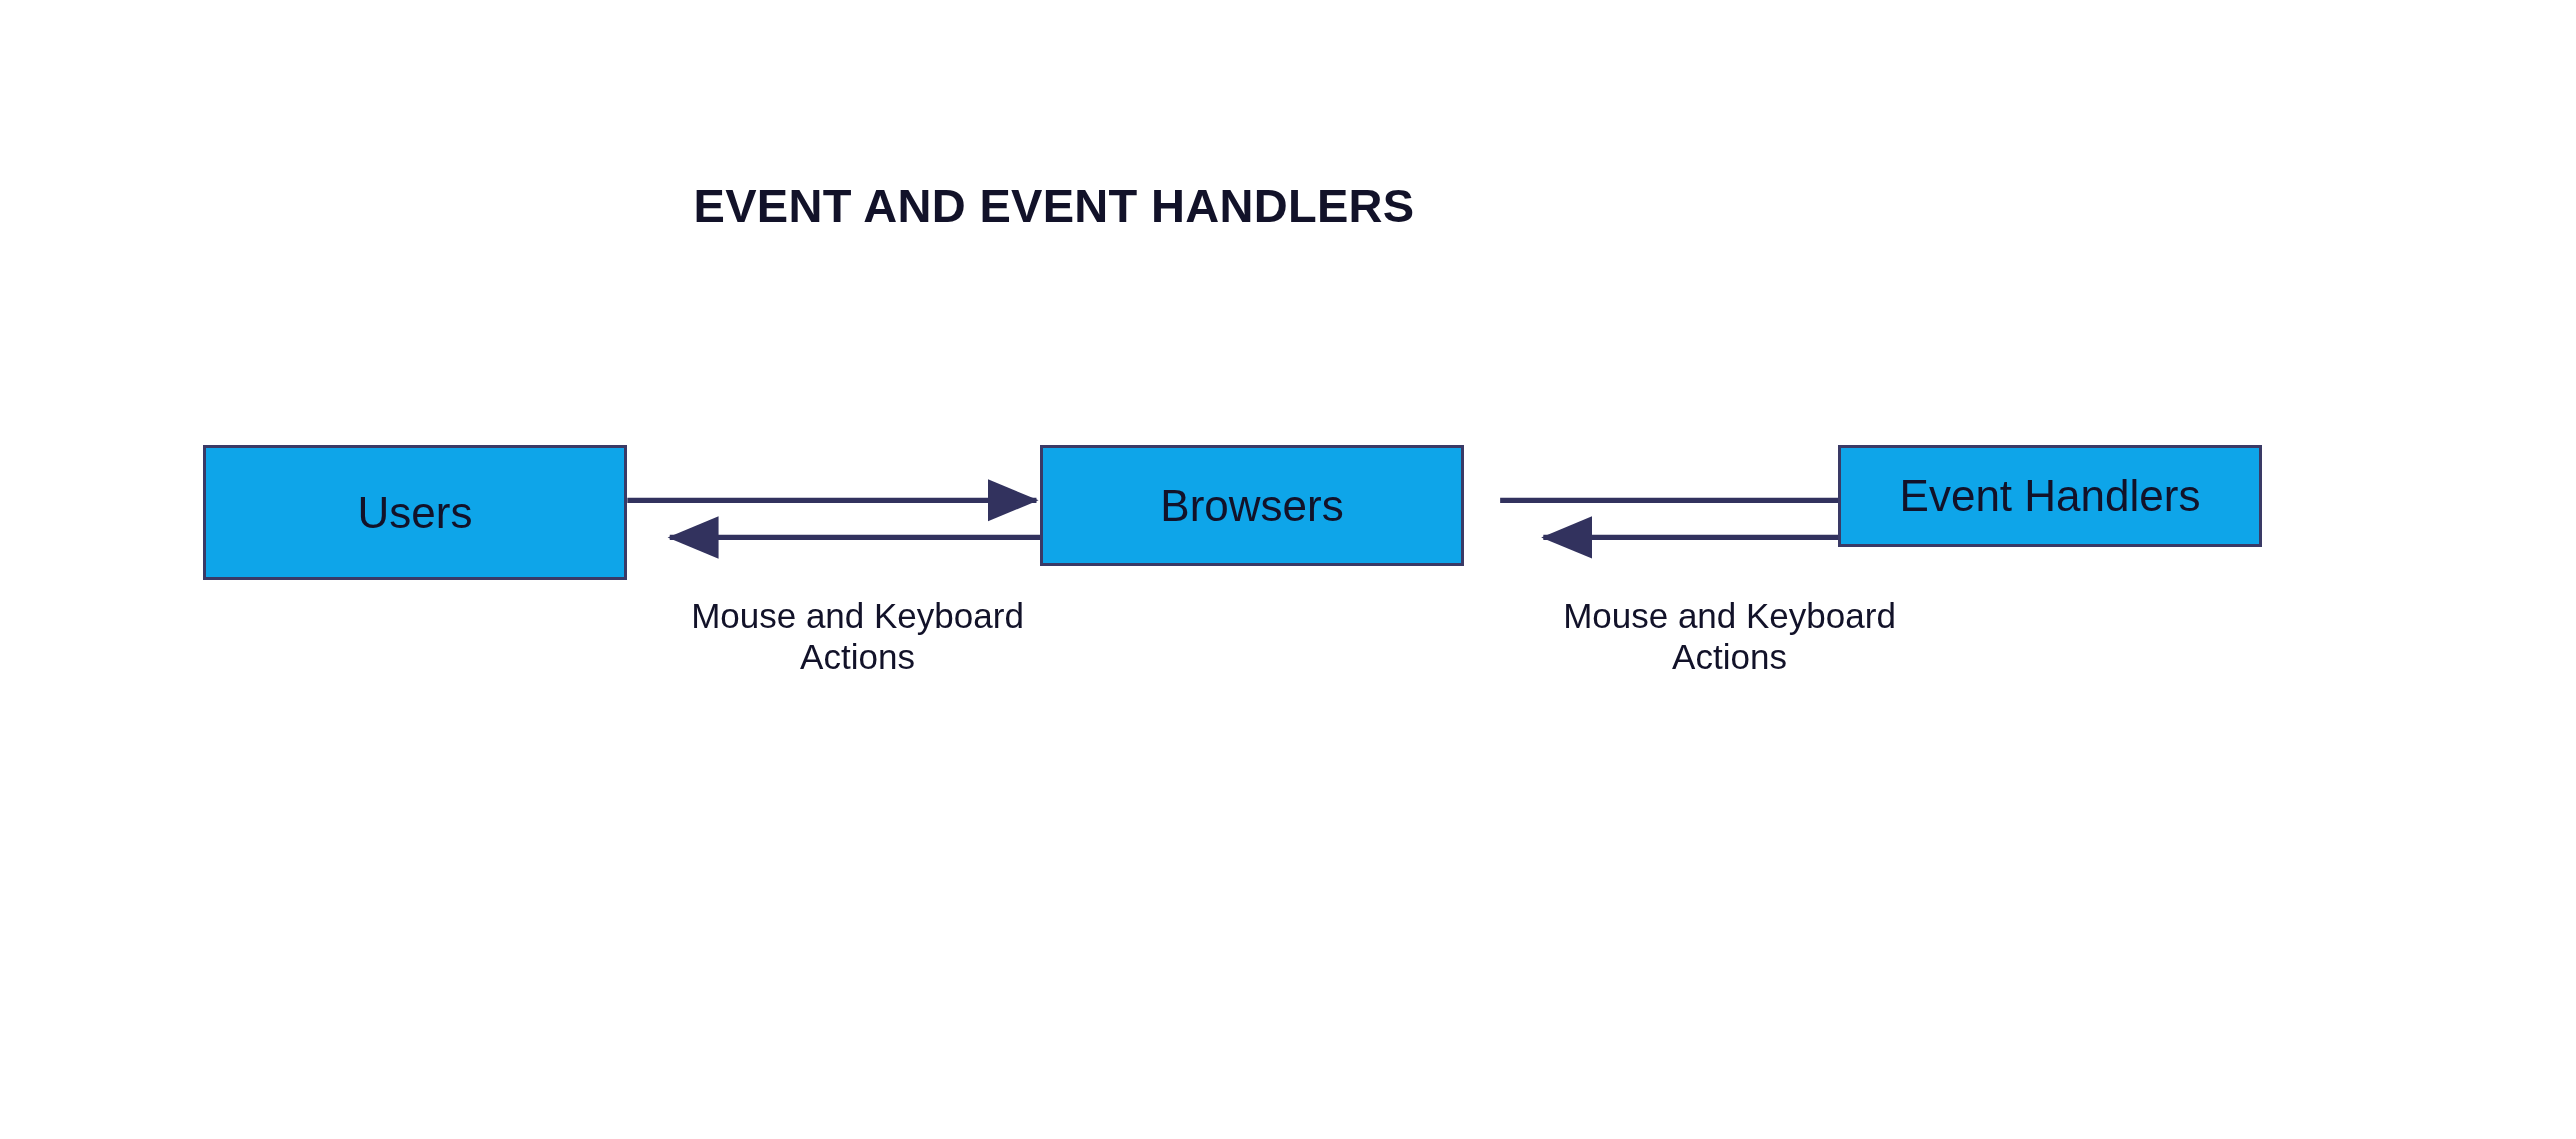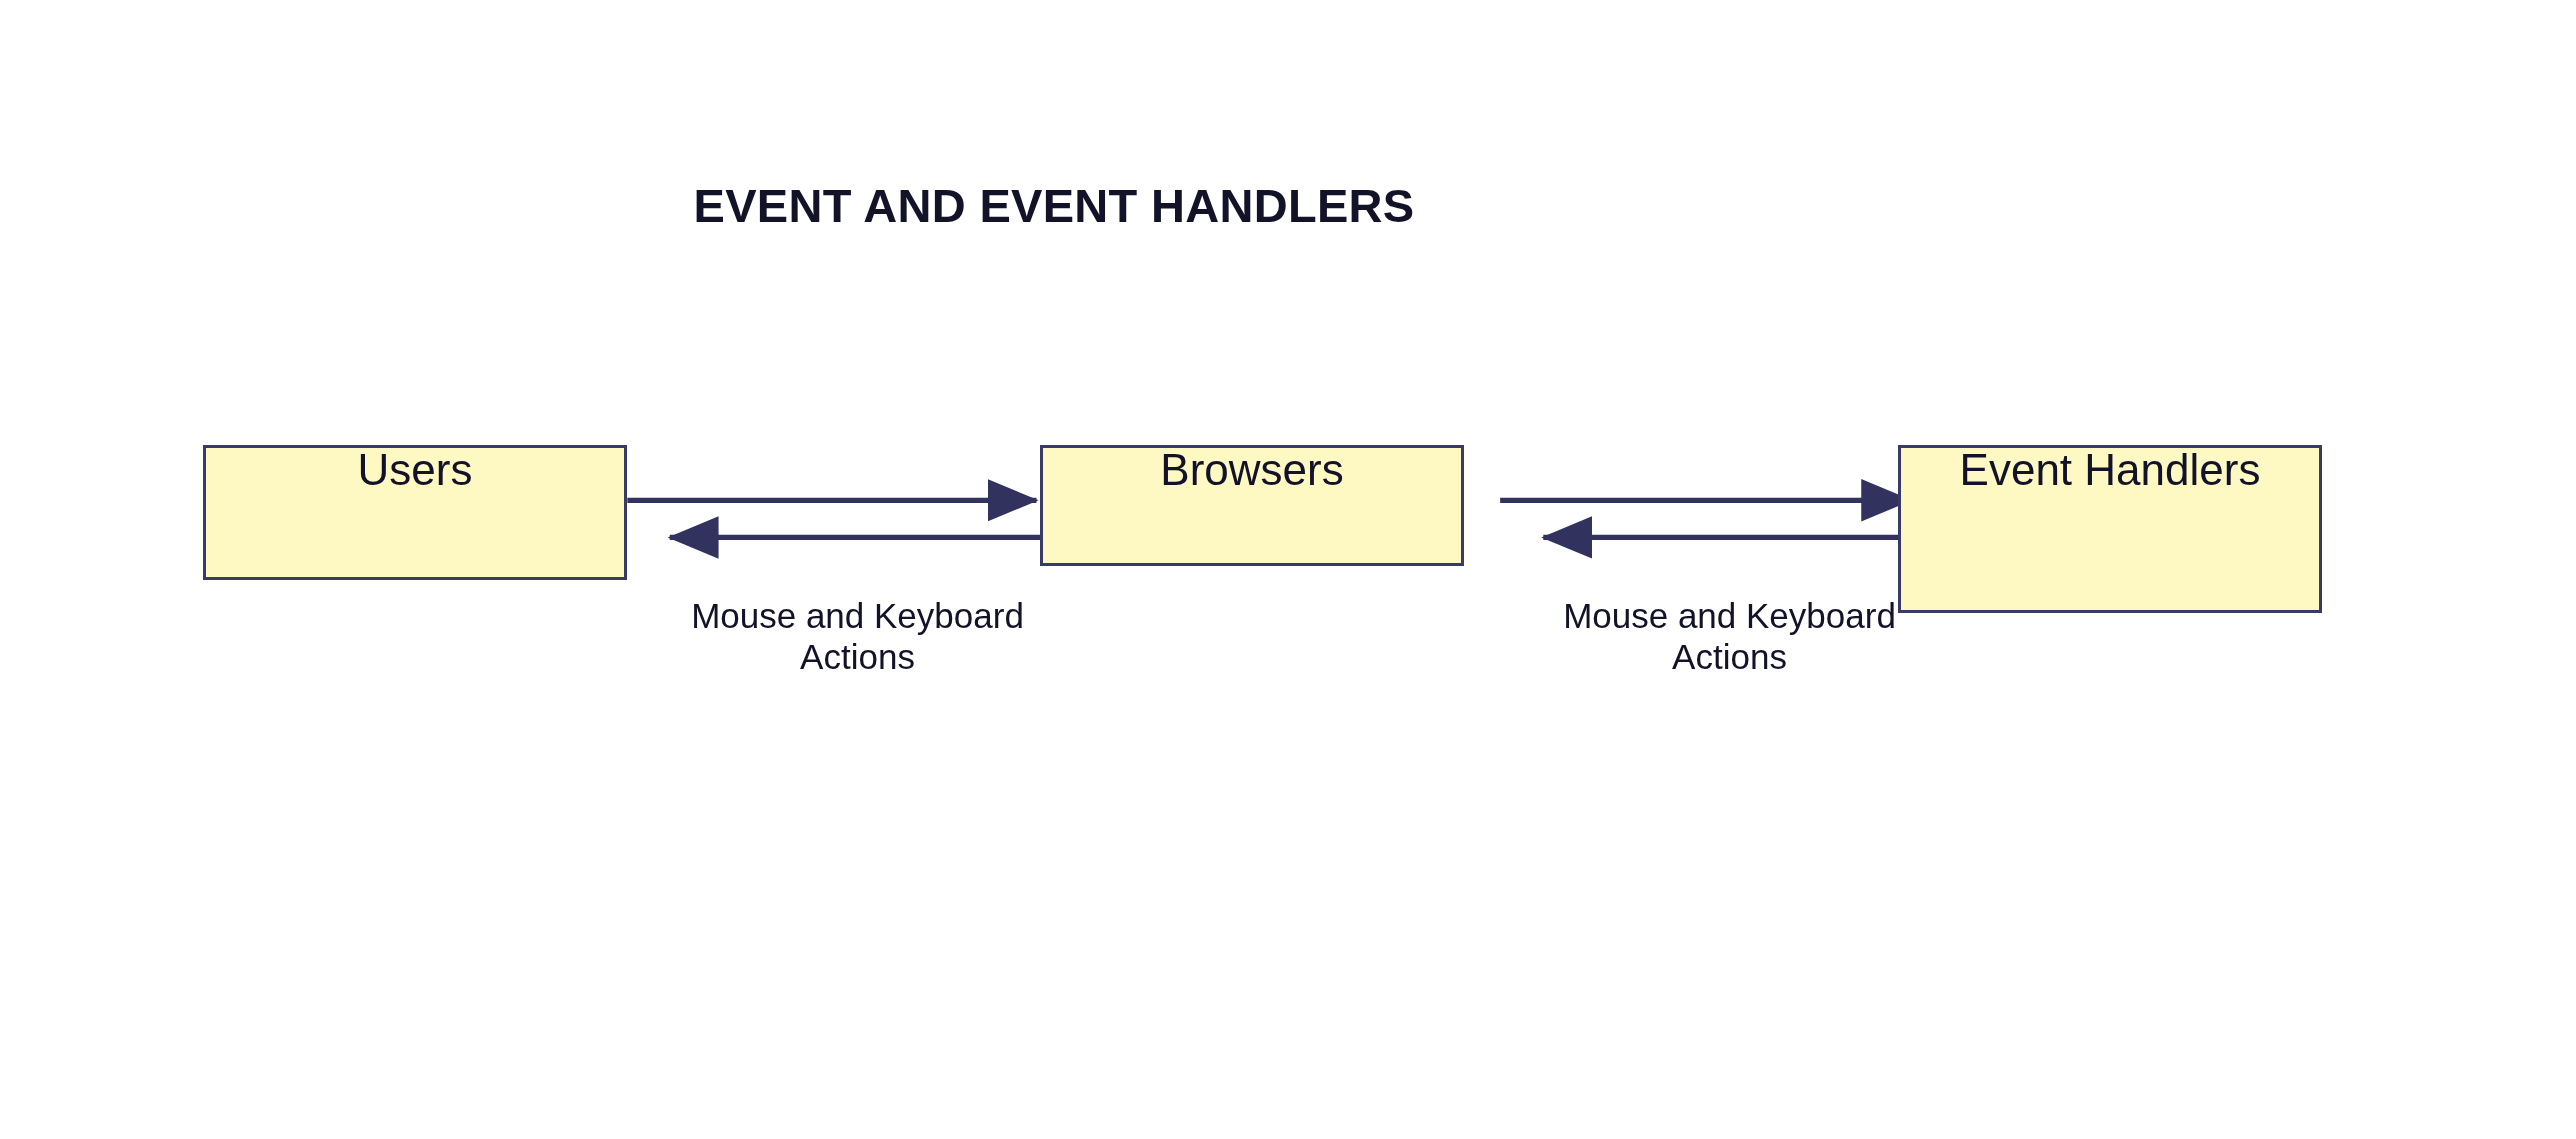--- a/index.html
+++ b/index.html
@@ -31,37 +31,37 @@
     letter-spacing: 0.3px;
     color: #121229;
     line-height: 1;
     white-space: nowrap;
   }
 
   
   .node {
     position: absolute;
     box-sizing: border-box;
-    background: #fef9c3;
+    background: #0ea5e9;
     border: 3.8px solid #3a3a66;
     display: flex;
-    align-items: flex-start;
+    align-items: center;
     justify-content: center;
   }
   .node-label {
     font-size: 44px;
     font-weight: 400;
     color: #121229;
     line-height: 1;
     white-space: nowrap;
   }
 
   #node-users        { left: 203px;  top: 445px; width: 424px; height: 135px; }
   #node-browsers     { left: 1040px; top: 445px; width: 424px; height: 121px; }
-  #node-handlers     { left: 1898px; top: 445px; width: 424px; height: 168px; }
+  #node-handlers     { left: 1838px; top: 445px; width: 424px; height: 102px; }
 
   
   .edge-label {
     position: absolute;
     text-align: center;
     font-size: 35px;
     font-weight: 400;
     color: #121229;
     line-height: 1.17;
   }

